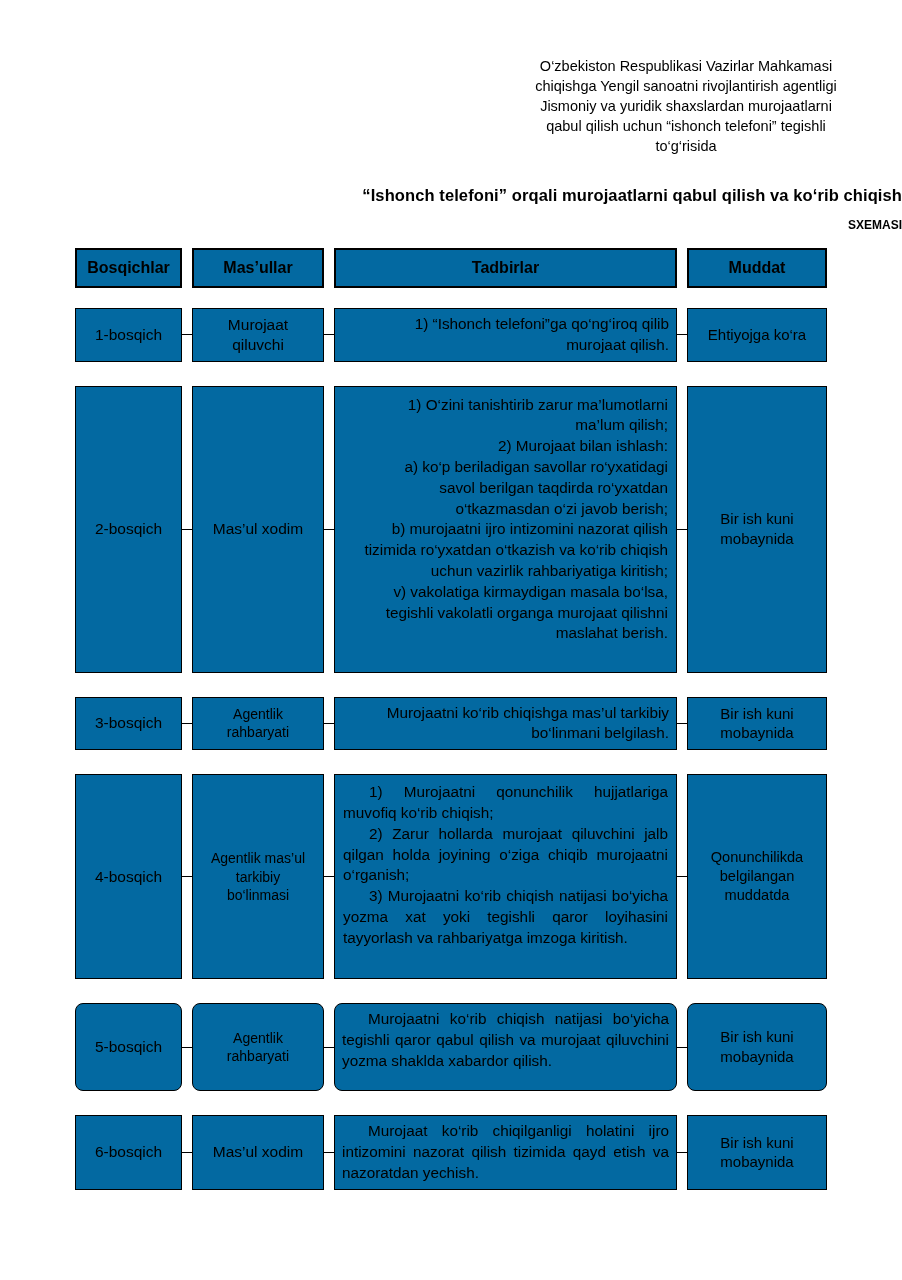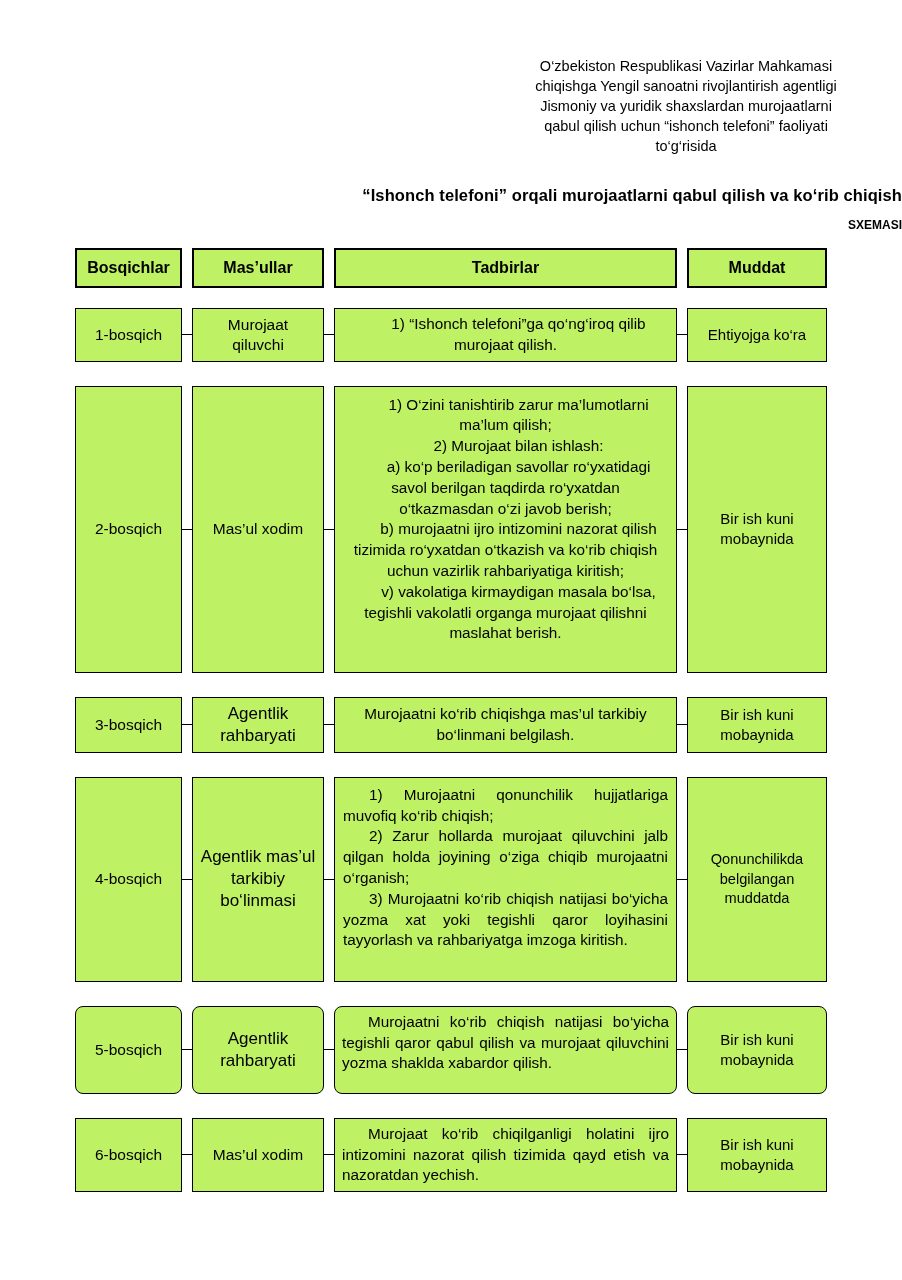--- a/index.html
+++ b/index.html
@@ -61,21 +61,21 @@
     margin-bottom: 24px;
   }
   .row.header-row { margin-bottom: 20px; }
 
   .cell {
     border: 1.6px solid #000000;
     box-sizing: border-box;
     display: flex;
     align-items: center;
     justify-content: center;
-    background: #bef264;
+    background: #0369a1;
   }
 
   .cell.header {
     border-width: 2.4px;
     font-weight: bold;
     font-size: 16px;
     padding: 9px 4px;
   }
 
   
@@ -109,33 +109,33 @@
   .stage-label {
     font-size: 15.5px;
     text-align: center;
   }
   .resp-label {
     font-size: 15.5px;
     text-align: center;
     line-height: 1.3;
   }
   .resp-label.small {
-    font-size: 17px;
+    font-size: 14px;
   }
   .term-label {
     font-size: 15px;
     text-align: center;
     line-height: 1.32;
   }
   .term-label.tight { font-size: 14.6px; }
 
   .action-text {
     font-size: 15.3px;
     line-height: 1.36;
-    text-align: center;
+    text-align: right;
   }
   .action-text.justify { text-align: justify; }
   .action-text p {
     margin: 0;
   }
   .action-text p.ind { text-indent: 26px; }
 
   
   .row1 .cell { min-height: 52px; }
   .row2 .cell { min-height: 287px; }
@@ -150,21 +150,21 @@
   .row5 .c-action, .row6 .c-action { align-items: flex-start; }
   .row2 .c-action .inner { padding-top: 8px; }
 </style>
 </head>
 <body>
 
 <div class="doc-header">
   <div>O‘zbekiston Respublikasi Vazirlar Mahkamasi</div>
   <div>chiqishga Yengil sanoatni rivojlantirish agentligi</div>
   <div>Jismoniy va yuridik shaxslardan murojaatlarni</div>
-  <div>qabul qilish uchun “ishonch telefoni” faoliyati</div>
+  <div>qabul qilish uchun “ishonch telefoni” tegishli</div>
   <div>to‘g‘risida</div>
 </div>
 
 <div class="title-wrap">
   <div class="title-line1">“Ishonch telefoni” orqali murojaatlarni qabul qilish va ko‘rib chiqish</div>
   <div class="title-line2">SXEMASI</div>
 </div>
 
 <div class="schema">
 

